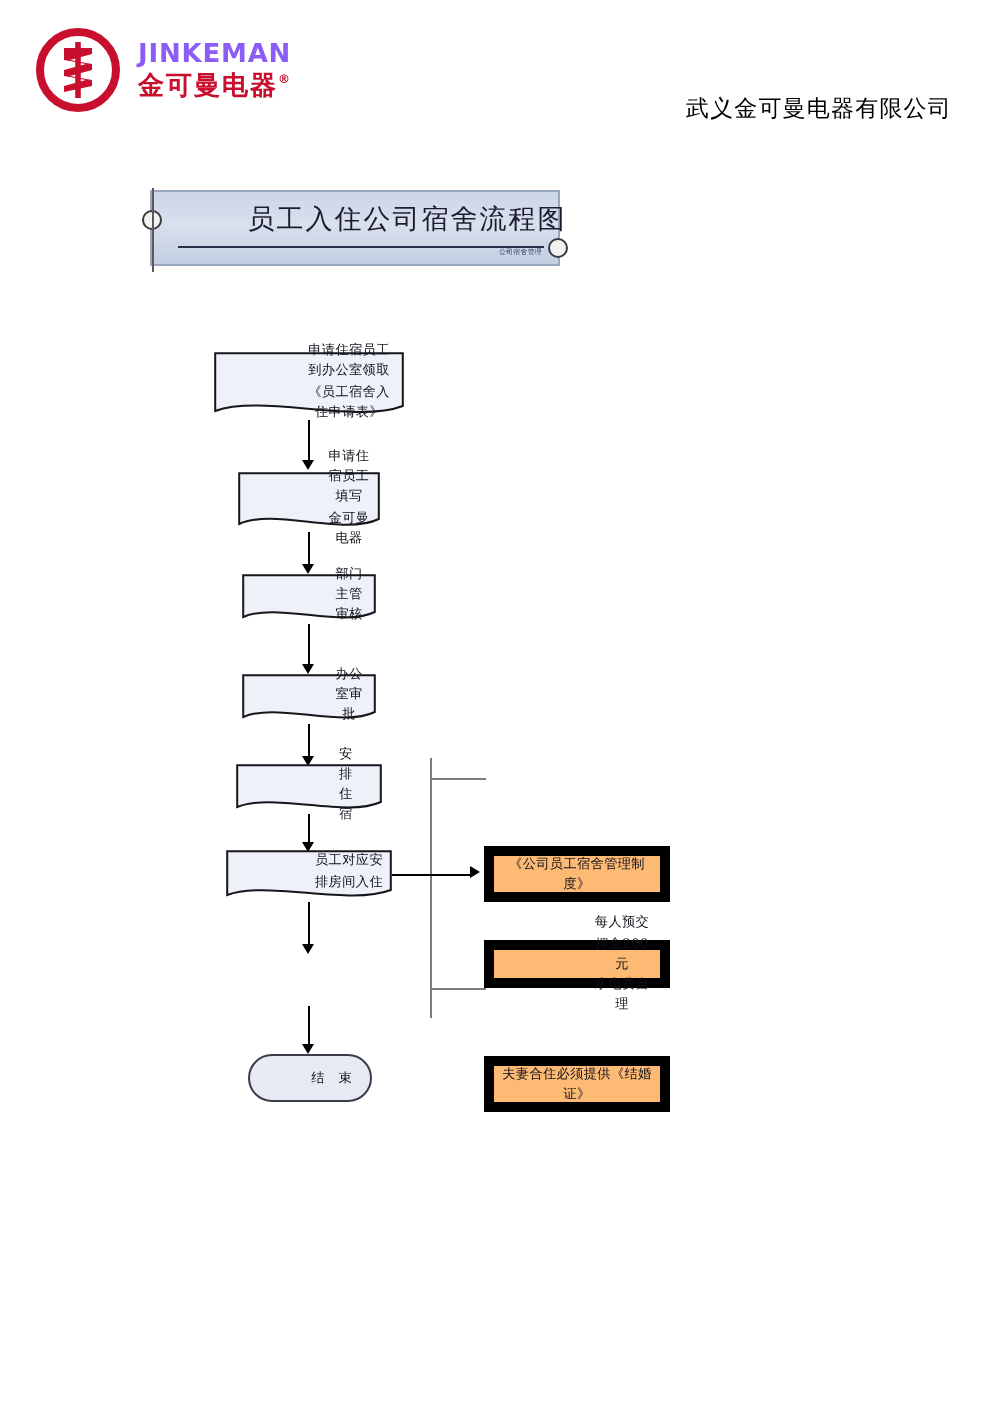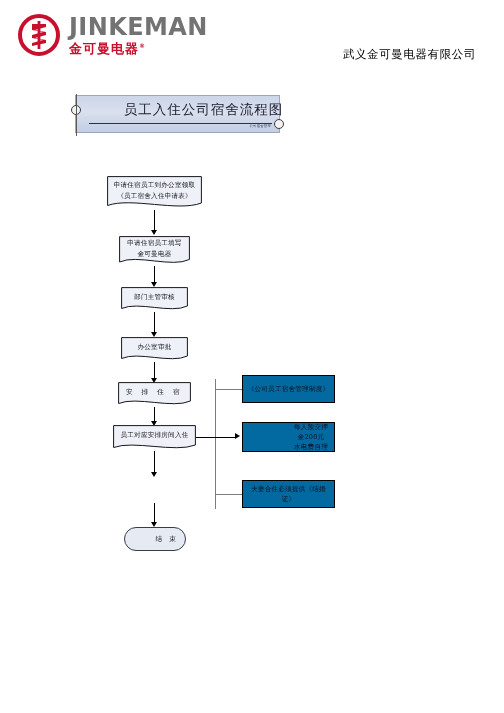--- a/index.html
+++ b/index.html
@@ -60,23 +60,23 @@
     width: 20px;
     height: 28px;
   }
   .logo-text {
     margin-left: 9px;
     line-height: 1;
   }
   .logo-en {
     font-family: "DejaVu Sans", sans-serif;
     font-weight: bold;
-    font-size: 24px;
+    font-size: 13px;
     letter-spacing: 0.4px;
-    color: #737373;
+    color: #8b5cf6;
     display: block;
   }
   .logo-cn {
     font-family: "DejaVu Sans", sans-serif;
     font-weight: bold;
     font-size: 13px;
     letter-spacing: 1px;
     color: #c8102e;
     display: block;
     margin-top: 3px;
@@ -178,38 +178,40 @@
     font-family: "DejaVu Serif", serif;
     font-size: 6.6px;
     line-height: 1.55;
     color: #10101a;
     letter-spacing: 0.2px;
   }
 
   
   .doc {
     background: transparent;
+    padding-left: 40px;
   }
   .doc .doc-svg {
     position: absolute;
     left: 0; top: 0;
     width: 100%;
     height: 100%;
   }
   .doc .doc-label {
     position: relative;
     z-index: 2;
     padding: 0 4px;
     margin-bottom: 5px;
   }
 
   
   .rect {
-    background: #0369a1;
-    border: 1px solid #000000;
+    background: #fdba74;
+    border: 5px solid #000000;
+    margin-top: 48px;
   }
   .rect .rect-label {
     padding: 0 4px;
   }
 
   
   .term {
     background: #e6eaf3;
     border: 1px solid #3b3b4a;
     border-radius: 16px;
@@ -369,21 +371,21 @@
 
     <div class="hline" style="left:196px; top:437px; width:41px;"></div>
     <div class="arrow-right" style="left:235px; top:433px;"></div>
 
     <div class="hline-grey" style="left:215px; top:494px; width:28px;"></div>
 
     <div class="node rect" style="left:242px; top:375px; width:93px; height:28px;">
       <div class="rect-label">《公司员工宿舍管理制度》</div>
     </div>
 
-    <div class="node rect" style="left:242px; top:422px; width:93px; height:30px;padding-left:45px;">
+    <div class="node rect" style="left:242px; top:422px; width:93px; height:24px;padding-left:45px;">
       <div class="rect-label">
         <span>每人预交押金200元</span><br>
         <span>水电费自理</span>
       </div>
     </div>
 
     <div class="node rect" style="left:242px; top:480px; width:93px; height:28px;">
       <div class="rect-label">夫妻合住必须提供《结婚证》</div>
     </div>
 

